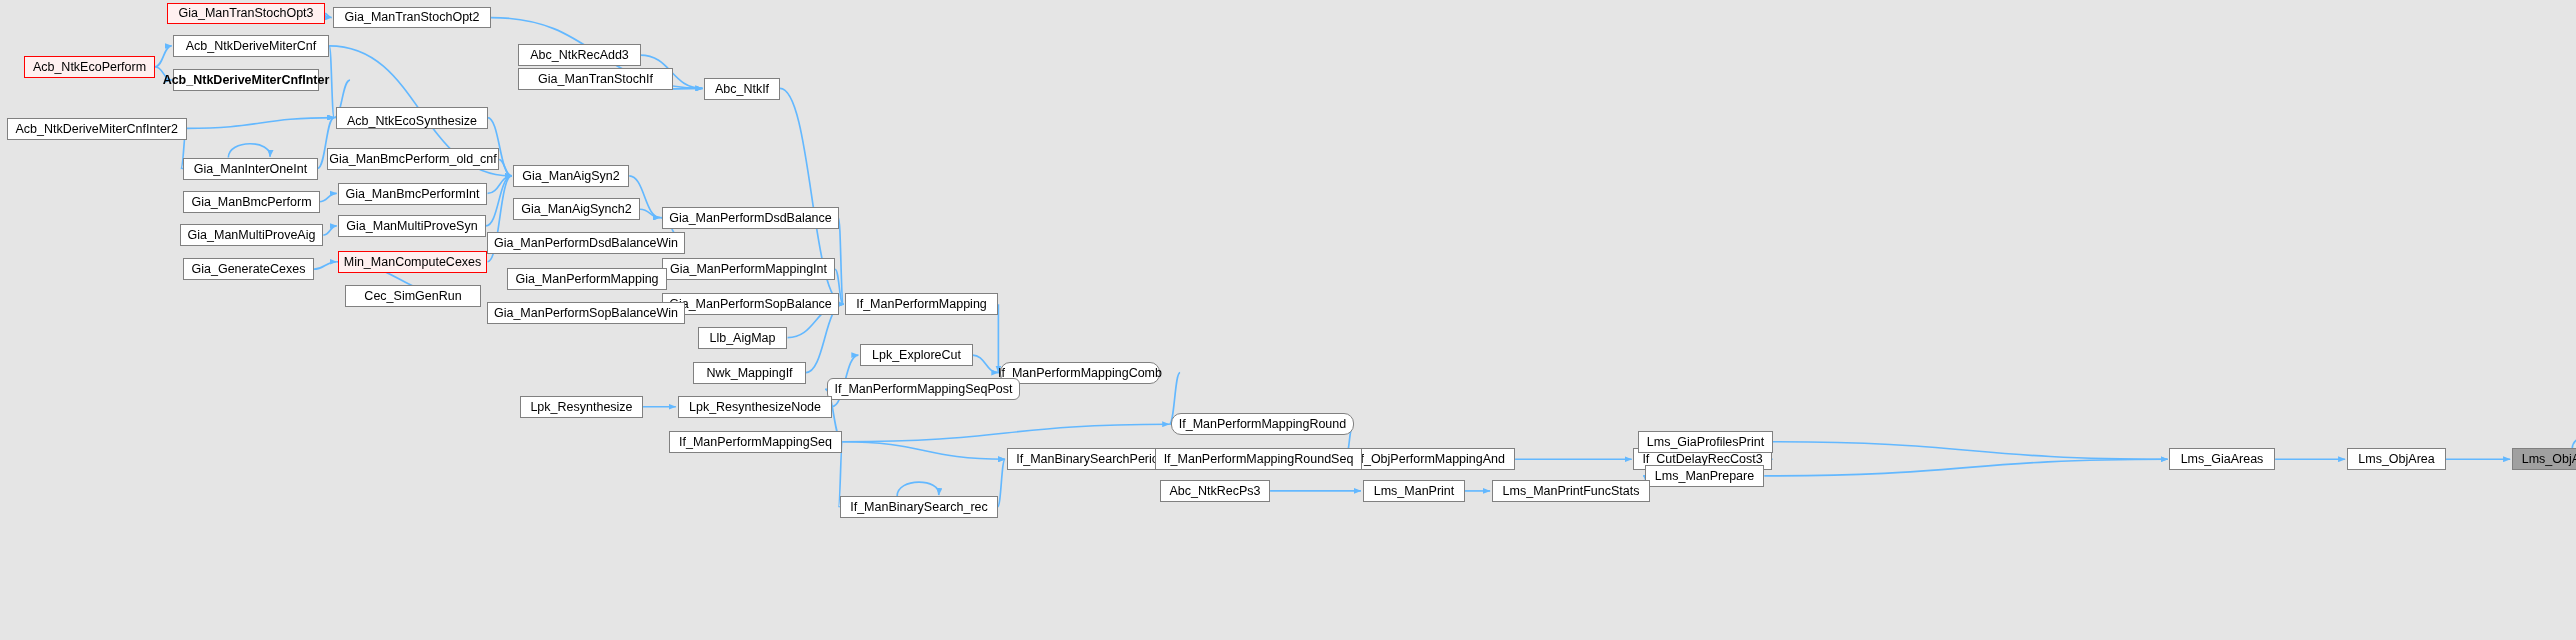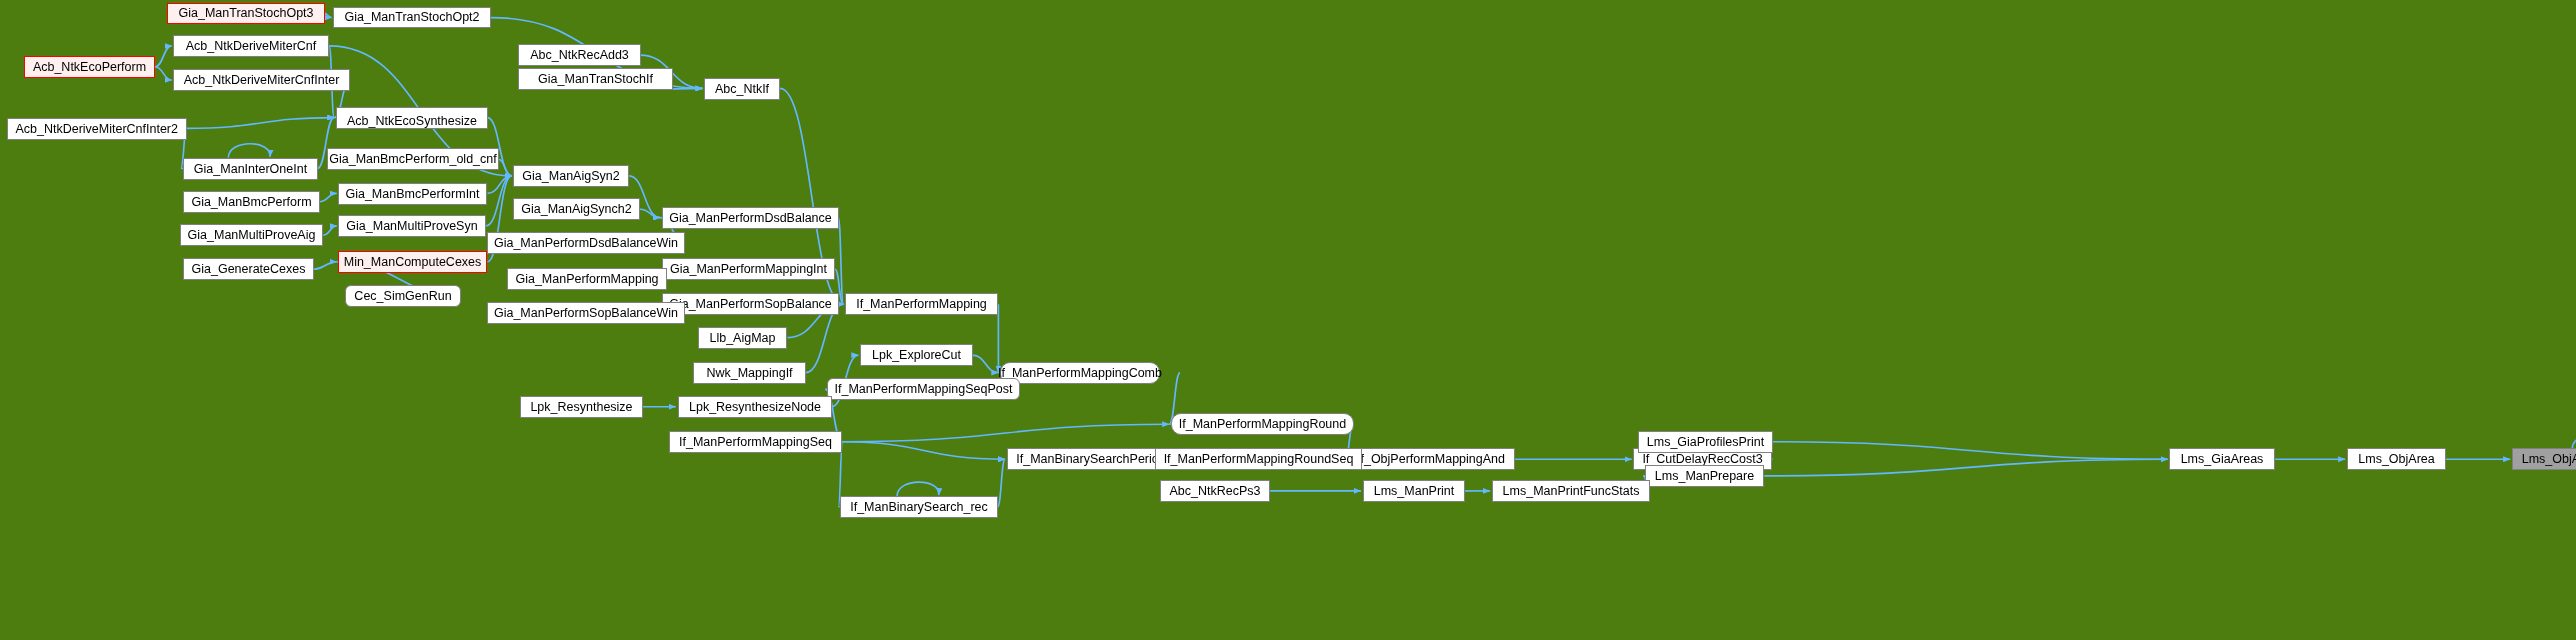--- a/index.html
+++ b/index.html
@@ -1,16 +1,16 @@
 <!DOCTYPE html>
 <html style="font-size:13.3px"><head>
 <meta charset="utf-8">
 <style>
   html,body{margin:0;padding:0;background:#000;}
-  #stage{position:relative;width:2576px;height:641px;background:#4d7c0f;
+  #stage{position:relative;width:2576px;height:641px;background:#e5e5e5;
          font-family:"Liberation Sans",sans-serif;overflow:hidden;}
   svg.edges{position:absolute;left:0;top:0;width:2576px;height:641px;}
   .node{position:absolute;box-sizing:border-box;display:flex;align-items:center;
         justify-content:center;background:#ffffff;border:0.8px solid #808080;
         color:#000000;font-size:12.5px;line-height:1;white-space:nowrap;
         height:21.7px;letter-spacing:0px;}
   .node.root{background:#fff0f0;border:0.8px solid #ff0000;}
   .node.focus{background:#a0a0a0;border:0.8px solid #808080;}
 </style>
 </head>
@@ -96,21 +96,21 @@
       </div>
       <div class="node" style="left: 518px; top: 44px; width: 123px;">
         <span>Abc_NtkRecAdd3</span>
       </div>
       <div class="node root" style="left: 24px; top: 56px; width: 131px;">
         <span>Acb_NtkEcoPerform</span>
       </div>
       <div class="node" style="left: 704px; top: 78px; width: 76px;">
         <span>Abc_NtkIf</span>
       </div>
-      <div class="node" style="left: 173px; top: 69px; width: 177px;">
+      <div class="node" style="left: 173px; top: 69px; width: 146px; font-weight: bold;">
         <span>Acb_NtkDeriveMiterCnfInter</span>
       </div>
       <div class="node" style="left: 518px; top: 68px; width: 155px;">
         <span>Gia_ManTranStochIf</span>
       </div>
       <div class="node" style="left: 6.7px; top: 118px; width: 180px;">
         <span>Acb_NtkDeriveMiterCnfInter2</span>
       </div>
       <div class="node" style="left: 336px; top: 107px; width: 152px; align-items: flex-end;">
         <span>Acb_NtkEcoSynthesize</span>
@@ -153,21 +153,21 @@
       </div>
       <div class="node" style="left: 183px; top: 258px; width: 131px;">
         <span>Gia_GenerateCexes</span>
       </div>
       <div class="node" style="left: 507px; top: 268px; width: 160px;">
         <span>Gia_ManPerformMapping</span>
       </div>
       <div class="node" style="left: 845px; top: 293px; width: 153px;">
         <span>If_ManPerformMapping</span>
       </div>
-      <div class="node" style="left: 345px; top: 285px; width: 116px; border-radius: 6px;">
+      <div class="node" style="left: 345px; top: 285px; width: 136px;">
         <span>Cec_SimGenRun</span>
       </div>
       <div class="node" style="left: 662px; top: 293px; width: 177px;">
         <span>Gia_ManPerformSopBalance</span>
       </div>
       <div class="node" style="left: 487px; top: 302px; width: 198px;">
         <span>Gia_ManPerformSopBalanceWin</span>
       </div>
       <div class="node" style="left: 698px; top: 327px; width: 89px;">
         <span>Llb_AigMap</span>

